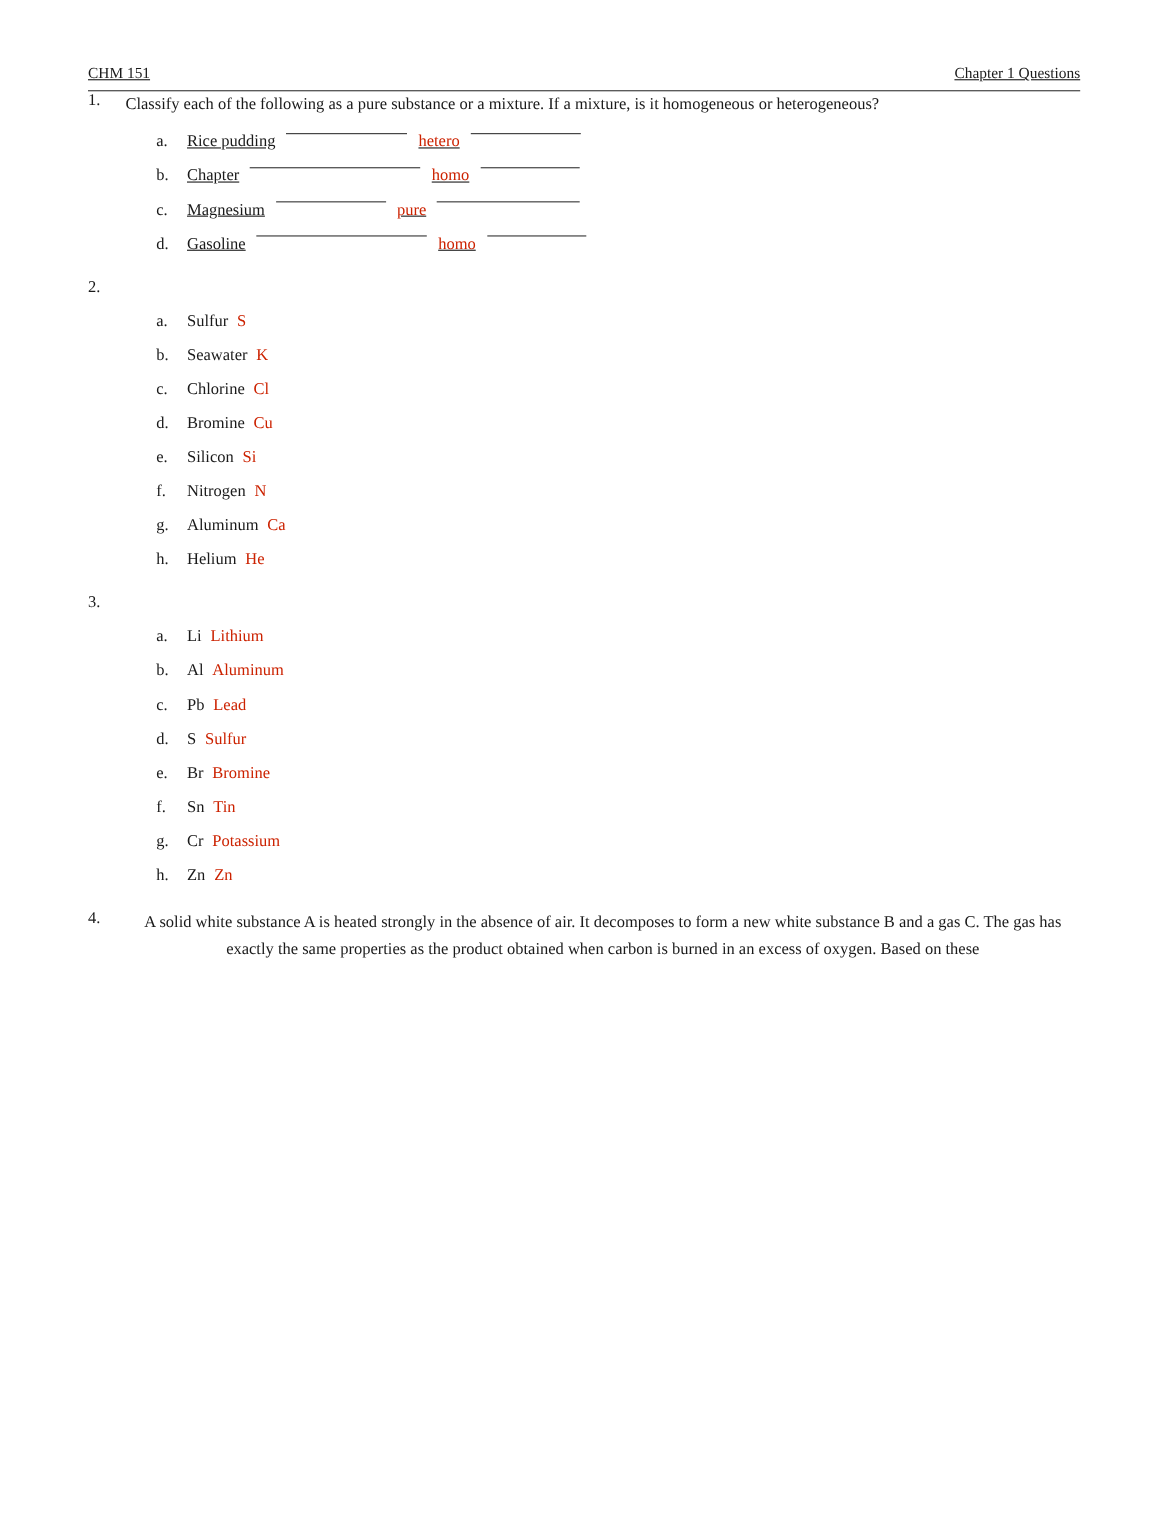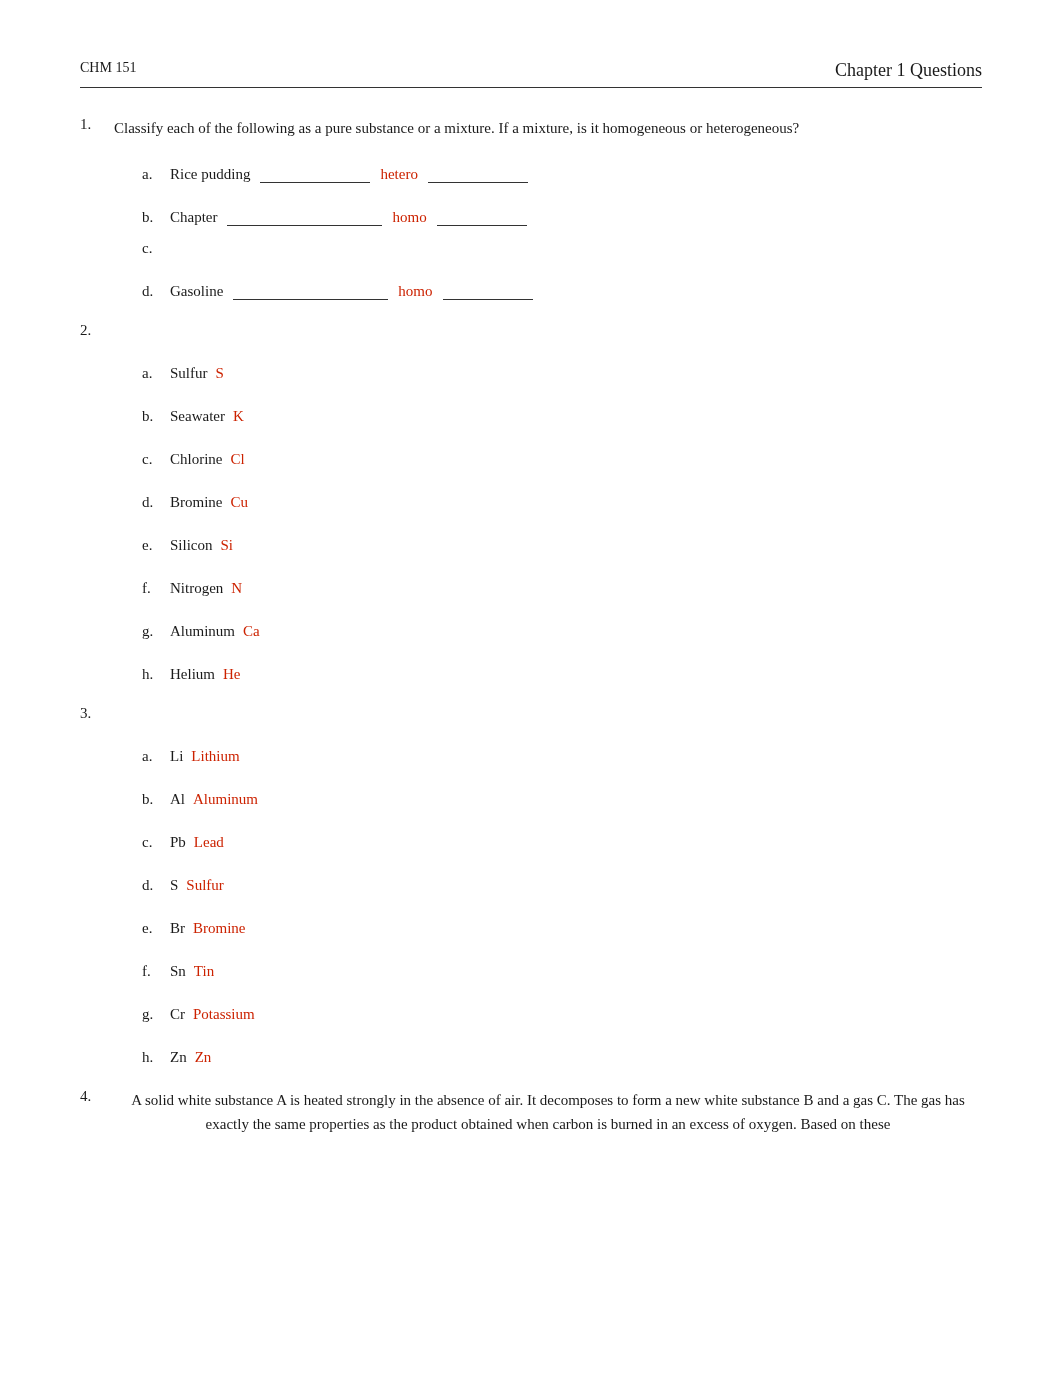--- a/index.html
+++ b/index.html
@@ -14,32 +14,32 @@
       font-size: 15px;
       color: #1a1a1a;
       padding: 60px 80px;
       max-width: 1062px;
       margin: 0 auto;
     }
 
     .page-header {
       display: flex;
       justify-content: space-between;
-      margin-bottom: 28px;
       padding-bottom: 6px;
       border-bottom: 1px solid #333;
+      text-decoration: underline;
     }
 
     .header-left {
       font-size: 14px;
       font-weight: normal;
     }
 
     .header-center {
-      font-size: 18px;
+      font-size: 14px;
       font-weight: normal;
     }
 
     .question-block {
       margin-bottom: 22px;
     }
 
     .question-main {
       display: flex;
       gap: 10px;
@@ -68,34 +68,34 @@
       margin-bottom: 14px;
       font-size: 15px;
     }
 
     .sub-label {
       min-width: 20px;
     }
 
     .answer-red {
       color: #cc2200;
-      margin-top: 12px;
     }
 
     .blank-line {
       display: inline-block;
       border-bottom: 1px solid #333;
       vertical-align: bottom;
       margin: 0 4px;
     }
 
     .q1-row {
       display: flex;
-      align-items: flex-end;
+      align-items: flex-start;
       gap: 6px;
+      text-decoration: underline;
     }
   </style>
 </head>
 <body>
 
 <div class="page-header">
   <span class="header-left">CHM 151</span>
   <span class="header-center">Chapter 1 Questions</span>
 </div>
 
@@ -121,20 +121,26 @@
       <div class="q1-row">
         <span>Chapter</span>
         <span class="blank-line" style="width:155px;"></span>
         <span class="answer-red">homo</span>
         <span class="blank-line" style="width:90px;"></span>
       </div>
     </div>
 
     <div class="sub-item">
       <span class="sub-label">c.</span>
+      <div class="q1-row">
+        <span>Magnesium</span>
+        <span class="blank-line" style="width:100px;"></span>
+        <span class="answer-red">pure</span>
+        <span class="blank-line" style="width:130px;"></span>
+      </div>
     </div>
 
     <div class="sub-item">
       <span class="sub-label">d.</span>
       <div class="q1-row">
         <span>Gasoline</span>
         <span class="blank-line" style="width:155px;"></span>
         <span class="answer-red">homo</span>
         <span class="blank-line" style="width:90px;"></span>
       </div>

